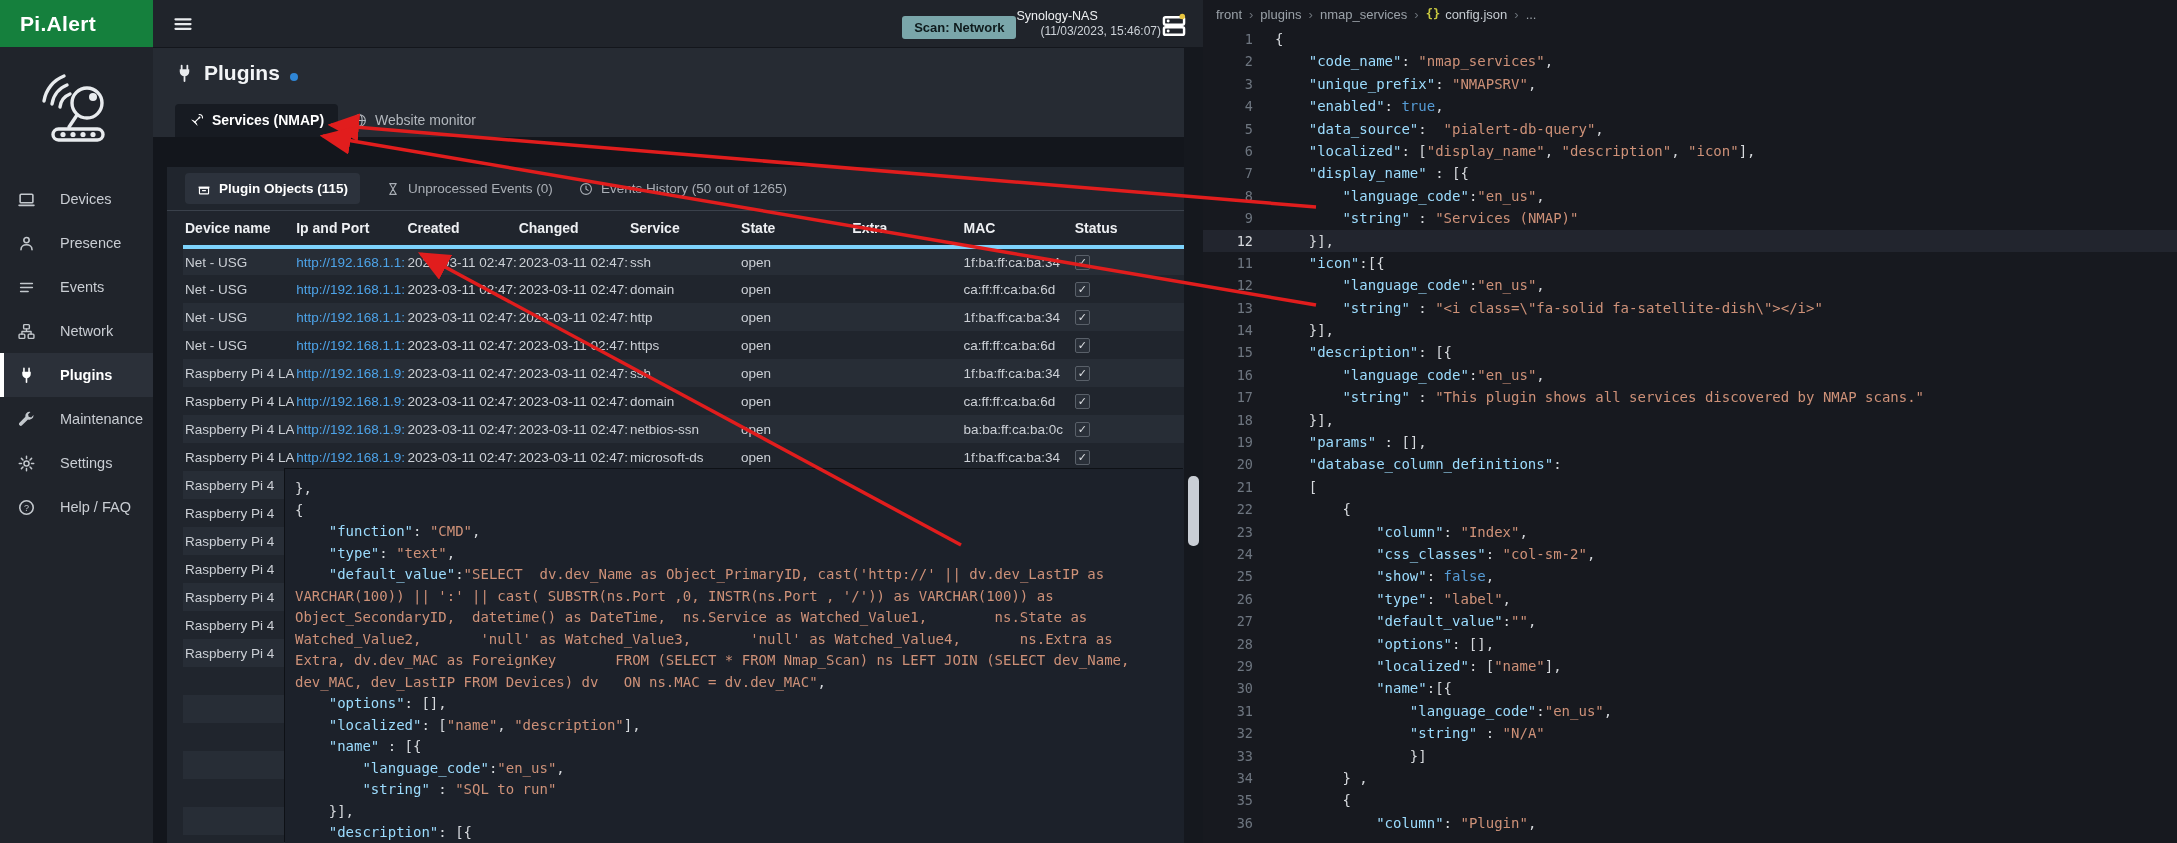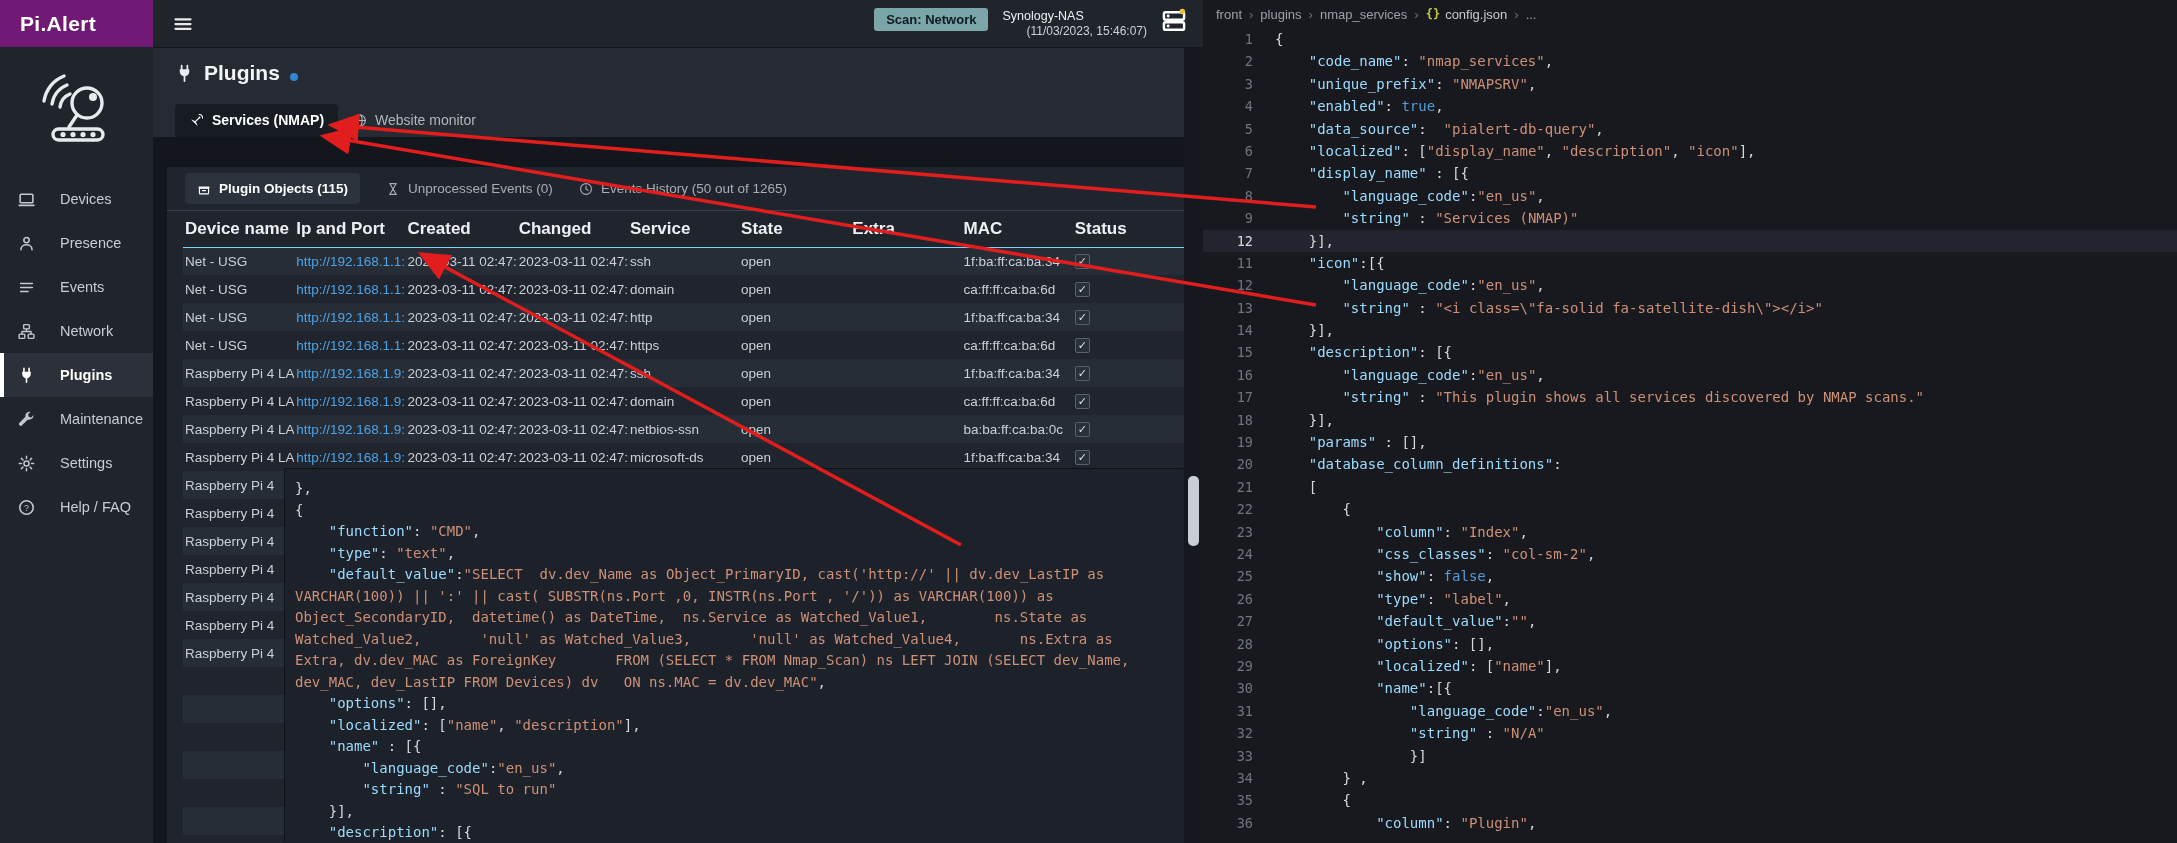--- a/index.html
+++ b/index.html
@@ -4,32 +4,32 @@
 <style>
   *{margin:0;padding:0;box-sizing:border-box;}
   html,body{width:2177px;height:843px;}
   body{font-family:"Liberation Sans",sans-serif;background:#13161c;overflow:hidden;position:relative;color:#d5d8dc;}
   .stage{position:absolute;left:0;top:0;width:2177px;height:843px;}
   .icon{display:inline-block;}
   .icon svg{display:block;width:100%;height:100%;}
 
   
   .sidebar{position:absolute;left:0;top:0;width:153px;height:843px;background:#20242b;z-index:2;}
-  .brand{height:47px;background:#701a75;display:flex;align-items:center;padding-left:20px;font-size:21px;font-weight:700;color:#fff;letter-spacing:.3px;cursor:pointer;}
+  .brand{height:47px;background:#15803d;display:flex;align-items:center;padding-left:20px;font-size:21px;font-weight:700;color:#fff;letter-spacing:.3px;cursor:pointer;}
   .logo-wrap{display:flex;justify-content:center;padding:24px 0 14px;}
   .side-nav{display:flex;flex-direction:column;margin-top:6px;}
   .side-item{display:flex;align-items:center;gap:25px;padding:13.5px 4px 13.5px 18px;color:#c9cdd3;font-size:14.5px;cursor:pointer;white-space:nowrap;}
   .side-item .icon{width:17px;height:17px;color:#c3c8cd;flex:0 0 17px;}
   .side-item.active{background:#2b3039;border-left:4px solid #ffffff;padding-left:14px;font-weight:700;color:#fff;}
   .side-item.active .icon{color:#fff;}
 
   
   .topbar{position:absolute;left:153px;top:0;width:1050px;height:47px;background:#20242b;display:flex;align-items:center;justify-content:space-between;padding:0 16px 0 20px;z-index:3;}
   .hamburger{width:20px;height:20px;color:#e8eaed;cursor:pointer;}
-  .top-right{display:flex;align-items:flex-start;gap:14px;}
+  .top-right{display:flex;align-items:flex-end;}
   .scan-badge{background:#7aa6aa;color:#0e1a1c;font-weight:700;font-size:13px;padding:4px 12px;border-radius:3px;}
   .host{font-size:12.5px;line-height:1.3;color:#eef0f2;}
   .host-time{color:#cdd2d8;font-size:12px;margin-left:24px;}
   .nas{width:26px;height:26px;color:#fff;}
 
   
   .main{position:absolute;left:153px;top:47px;width:1050px;height:796px;background:#13161c;}
   .page-head{position:absolute;left:0;top:1px;width:1050px;height:89px;background:#262b33;}
   .title-row{display:flex;align-items:center;gap:10px;padding:13px 0 0 22px;}
   .title-row .icon{width:19px;height:19px;color:#e9ebee;}
@@ -41,21 +41,21 @@
   .tab.active{background:#171b22;color:#fff;border-radius:4px 4px 0 0;font-weight:600;}
 
   .panel{position:absolute;left:14px;top:120px;width:1017px;height:676px;background:#20252d;}
   .subtabs{display:flex;align-items:center;gap:26px;height:44px;border-bottom:1px solid #3a414b;padding:0 18px;text-align:center;}
   .subtab{display:flex;align-items:center;gap:8px;font-size:13.5px;color:#a9aeb5;cursor:pointer;white-space:nowrap;}
   .subtab .icon{width:14px;height:14px;}
   .subtab.active{background:#2c323c;color:#fff;font-weight:700;padding:8px 12px;border-radius:4px;}
 
   .tablewrap{padding-left:16px;overflow:hidden;height:632px;}
   table{border-collapse:collapse;table-layout:fixed;width:1001px;}
-  th{height:36px;text-align:left;font-size:17px;color:#eef0f3;font-weight:700;border-bottom:1px solid #7dd3fc;padding:0 6px 0 2px;white-space:nowrap;overflow:hidden;}
+  th{height:36px;text-align:left;font-size:14px;color:#eef0f3;font-weight:700;border-bottom:4px solid #7dd3fc;padding:0 6px 0 2px;white-space:nowrap;overflow:hidden;}
   td{height:28px;padding:0 6px 0 2px;white-space:nowrap;overflow:hidden;color:#ccd0d6;font-size:13.5px;}
   tbody tr:nth-child(odd){background:#272d36;}
   tbody tr:nth-child(even){background:#20252d;}
   .link{color:#4da3e8;cursor:pointer;}
   .cb{width:15px;height:15px;background:#2a3039;border:1px solid #596069;border-radius:2px;display:inline-flex;align-items:center;justify-content:center;font-size:11px;color:#dde0e4;cursor:pointer;}
 
   .main-scrollbar{position:absolute;right:0;top:0;width:19px;height:796px;background:#15181e;z-index:5;cursor:pointer;}
   .main-scrollbar .thumb{position:absolute;left:4px;width:11px;top:429px;height:70px;background:#c9ced5;border-radius:5px;}
 
   

